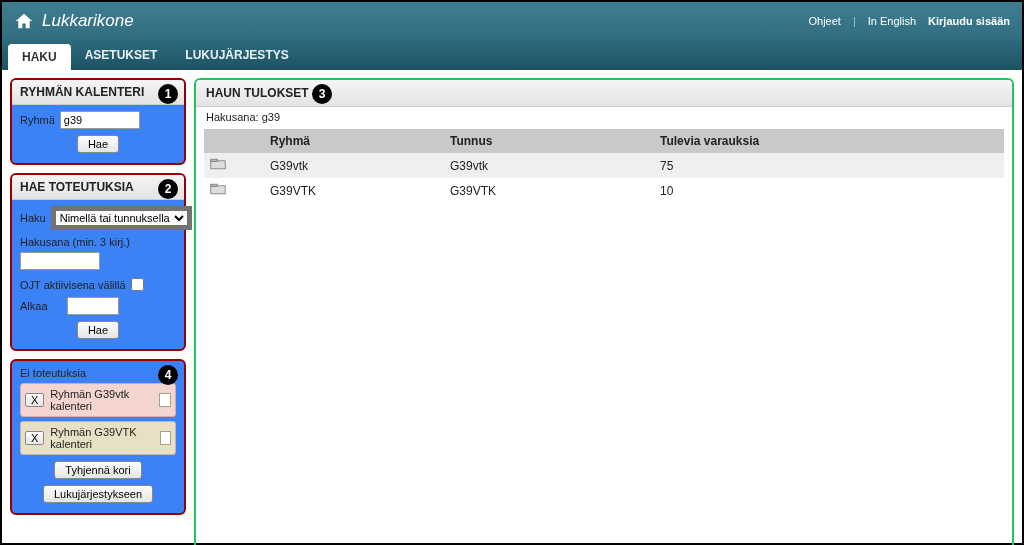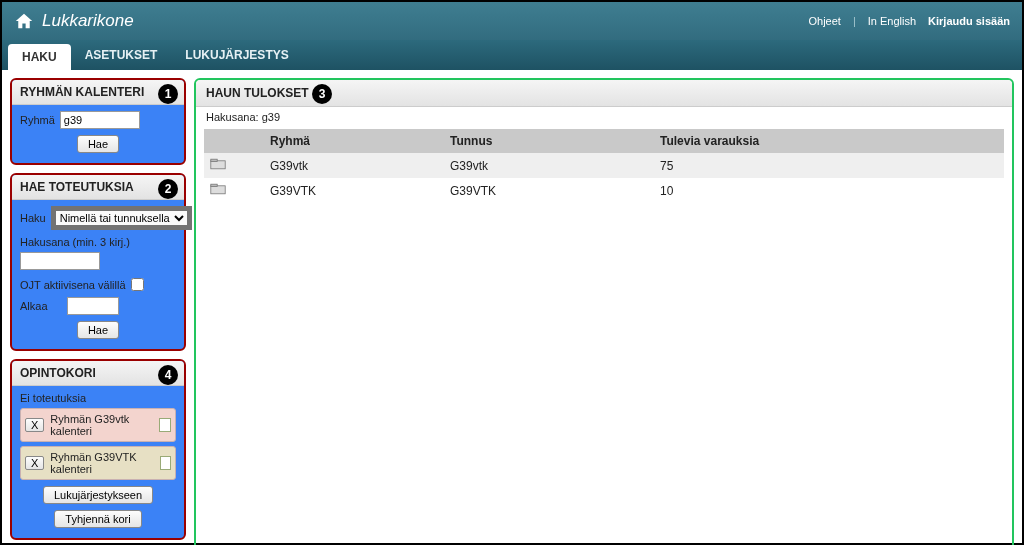--- a/index.html
+++ b/index.html
@@ -228,38 +228,37 @@
         <div class="row">
           <label style="width:42px">Alkaa</label>
           <input class="short" type="text" value="" style="">
         </div>
         <div class="center">
           <button class="btn">Hae</button>
         </div>
       </div>
 
       <div class="panel">
-        <div class="panel-title">OPINTOKORI</div>
         <div class="badge">4</div>
         <div class="small-note">Ei toteutuksia</div>
         <div class="cart-item pink">
           <button class="x-btn">X</button>
           <span>Ryhmän G39vtk kalenteri</span>
           <span class="sq-icon"></span>
         </div>
         <div class="cart-item tan">
           <button class="x-btn">X</button>
           <span>Ryhmän G39VTK kalenteri</span>
           <span class="sq-icon"></span>
         </div>
         <div class="center" style="margin-top:6px">
+          <button class="btn">Tyhjennä kori</button>
+        </div>
+        <div class="center" style="margin-top:6px">
           <button class="btn">Lukujärjestykseen</button>
-        </div>
-        <div class="center" style="margin-top:6px">
-          <button class="btn">Tyhjennä kori</button>
         </div>
       </div>
 
     </div>
 
     <div class="main-area">
       <div class="main-panel">
         <div class="panel-title">HAUN TULOKSET</div>
         <div class="badge" style="top:4px; left:116px; right:auto;">3</div>
         <div class="hakusana-line">

